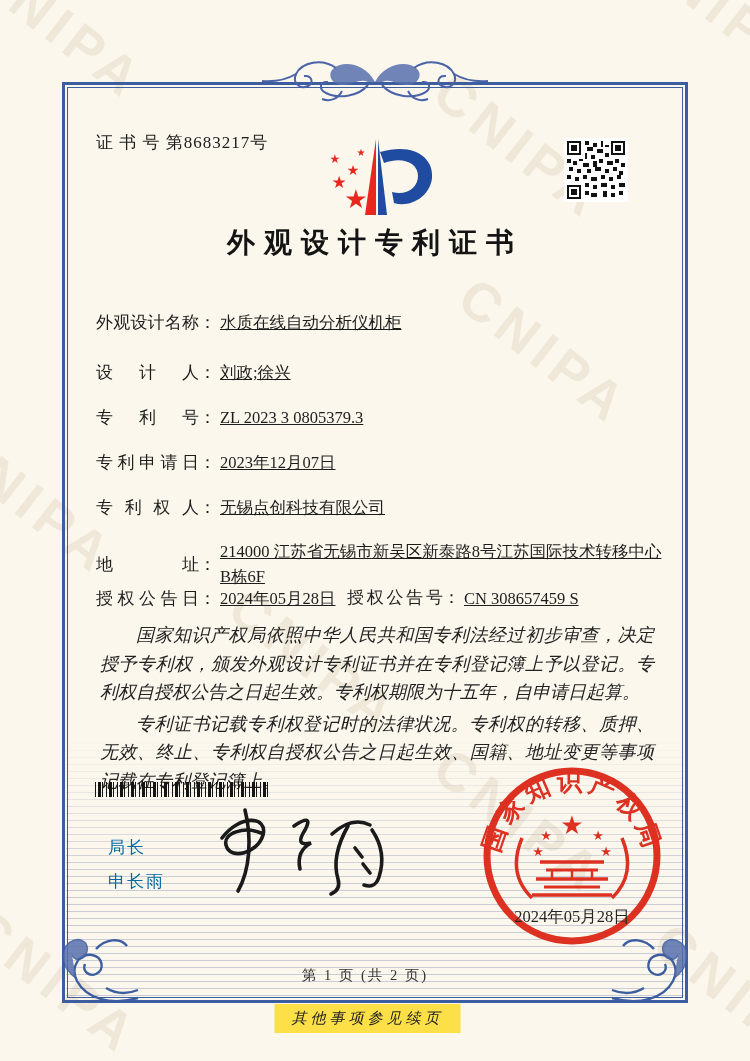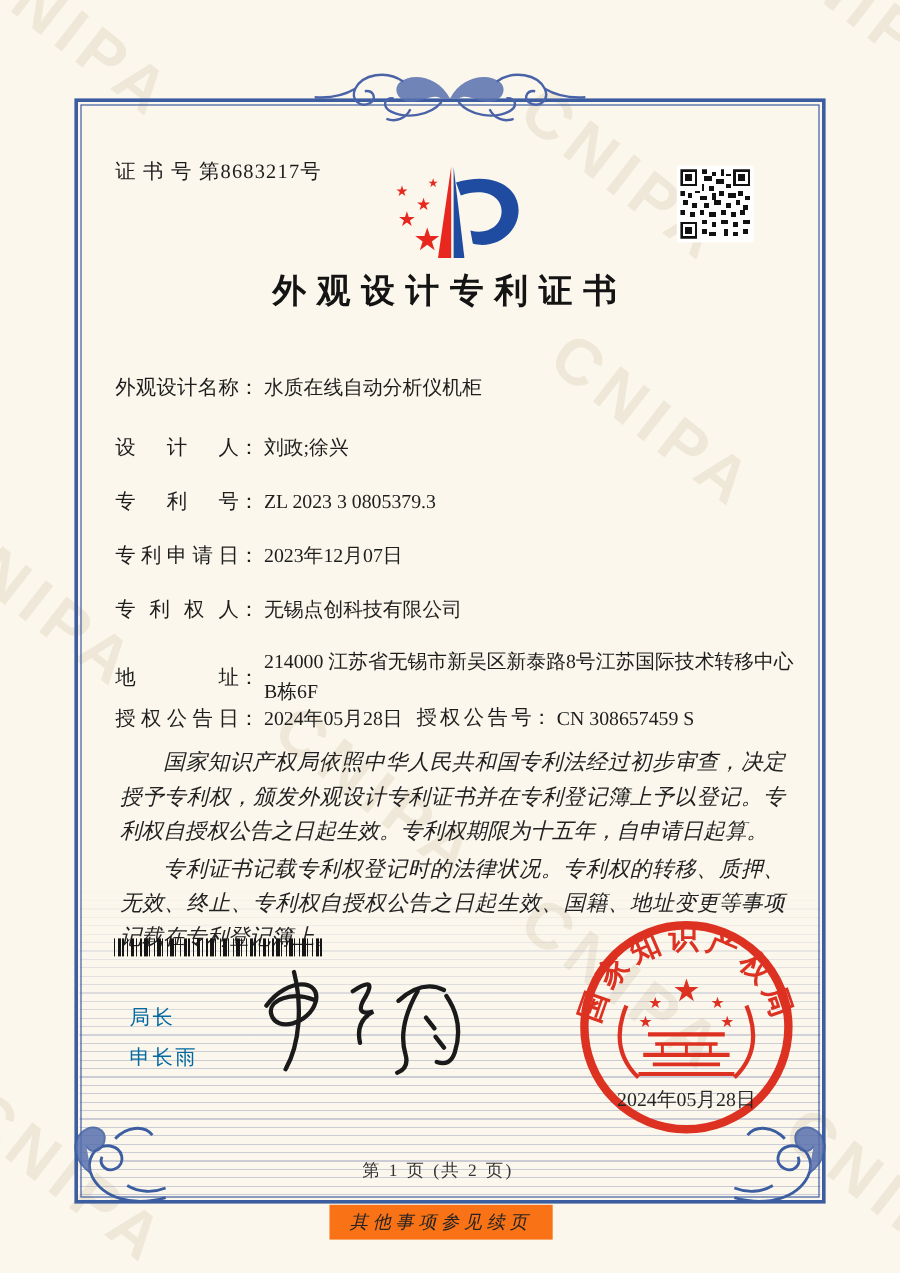--- a/index.html
+++ b/index.html
@@ -18,38 +18,38 @@
          mask-image:linear-gradient(180deg,transparent 0,#000 55%);}
   .content{position:absolute;inset:0;z-index:3;padding-left:28px;}
   .cert-no{position:absolute;left:96px;top:131px;font-size:17px;color:#1c1c1c;letter-spacing:1px;}
   .logo{position:absolute;left:306px;top:130px;}
   .qr{position:absolute;left:564px;top:138px;width:64px;height:64px;background:#fff;padding:3px;box-sizing:border-box;}
   .title{position:absolute;left:0;top:224px;width:750px;text-align:center;
          font-size:28px;font-weight:bold;letter-spacing:9px;color:#141414;}
   .field{position:absolute;left:96px;width:575px;font-size:17px;color:#1d1d1d;display:flex;align-items:center;}
   .flabel{display:inline-block;width:103px;flex:none;text-align:justify;text-align-last:justify;}
   .fcolon{flex:none;}
-  .fvalue{padding-left:4px;font-size:16.5px;line-height:25px;}
+  .fvalue{padding-left:4px;font-size:16.5px;line-height:25px;text-decoration:underline;}
   .fvalue-wrap{max-width:452px;}
   .grant-no{position:absolute;left:251px;top:0;display:flex;}
   .grant-no .flabel{width:96px;}
   .paras{position:absolute;left:100px;top:621px;width:554px;font-size:18px;
          line-height:28.5px;color:#222;text-align:justify;font-style:italic;}
   .paras p{margin:0 0 3px 0;text-indent:2em;}
   .barcode{position:absolute;left:95px;top:782px;width:174px;height:15px;
            background:repeating-linear-gradient(90deg,#151515 0 1px,transparent 1px 3px,
              #151515 3px 6px,transparent 6px 7px,#151515 7px 8px,transparent 8px 11px);}
   .signer{position:absolute;left:108px;font-size:17px;color:#0369a1;
           font-family:Liberation Mono, monospace;letter-spacing:2px;}
   .sig{position:absolute;left:200px;top:798px;}
   .seal{position:absolute;left:480px;top:764px;opacity:.95;}
   .page-num{position:absolute;left:0;top:966px;width:730px;text-align:center;
             font-size:14.5px;color:#333;letter-spacing:2px;}
   .cont-box{position:absolute;left:50%;top:1004px;transform:translateX(-54%);
-            background:#f97316;padding:5px 17px;font-size:15px;font-style:italic;
+            background:#fde047;padding:5px 17px;font-size:15px;font-style:italic;
             letter-spacing:4px;color:#222;white-space:nowrap;z-index:4;}
   .orn{position:absolute;z-index:4;}
 </style>
 </head>
 <body>
 
 <div class="wm" style="left:-40px;top:-5px">CNIPA</div>
 <div class="wm" style="left:620px;top:-25px">CNIPA</div>
 <div class="wm" style="left:420px;top:115px">CNIPA</div>
 <div class="wm" style="left:445px;top:320px">CNIPA</div>

